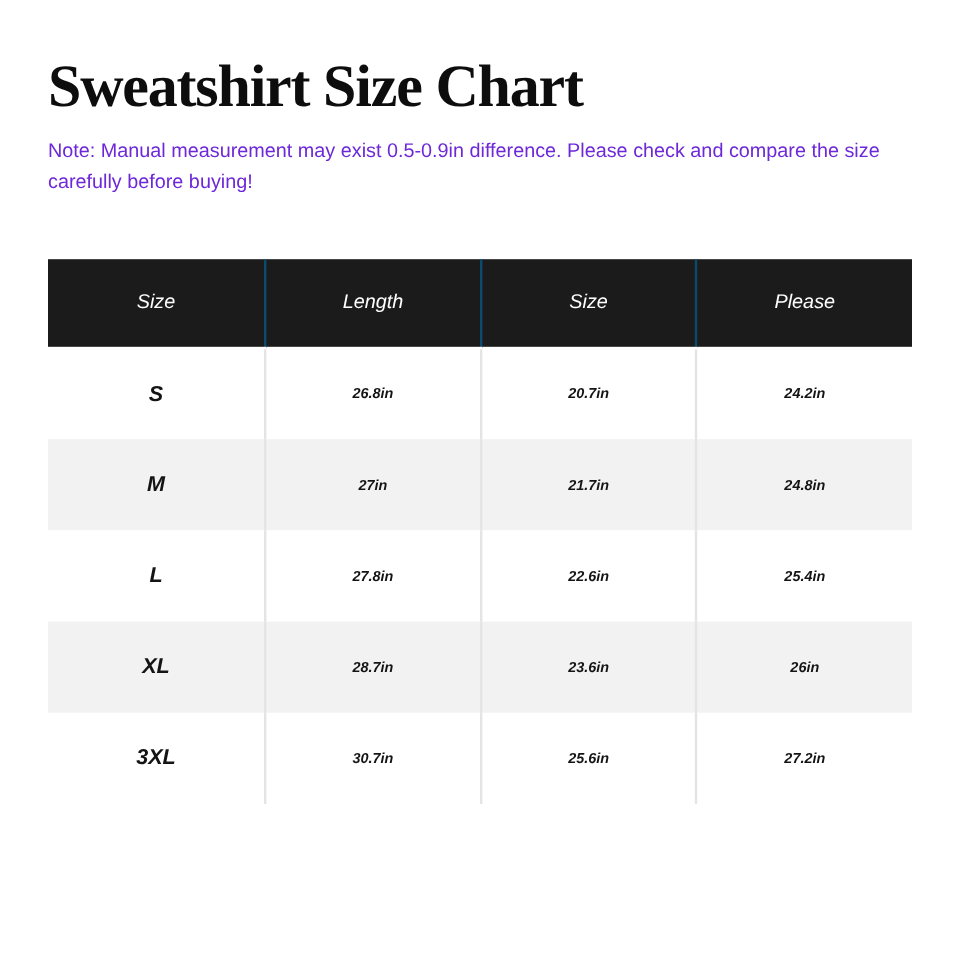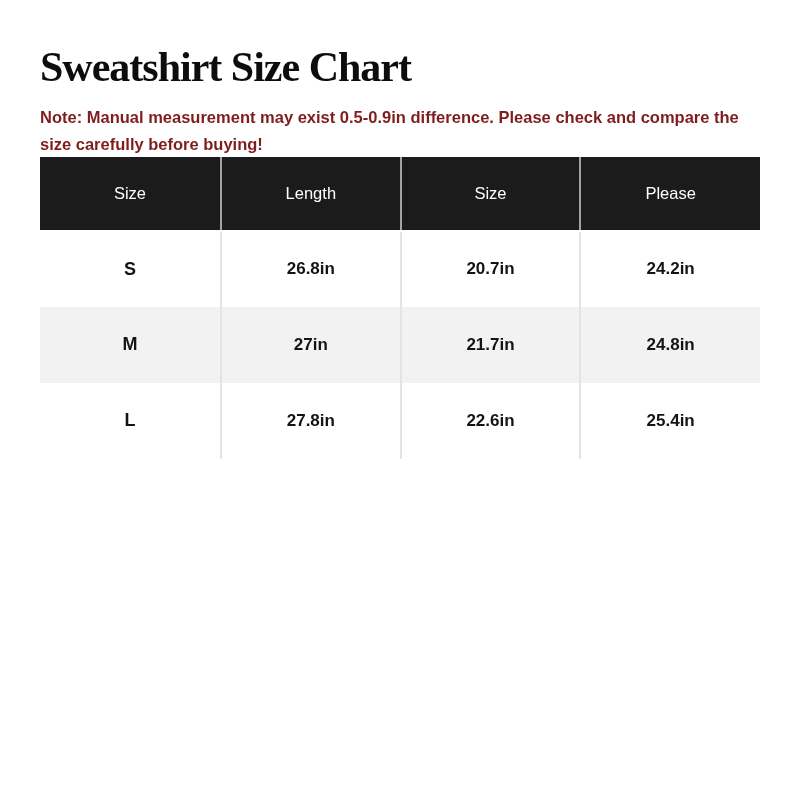--- a/index.html
+++ b/index.html
@@ -12,60 +12,61 @@
     font-family: "Liberation Sans", sans-serif;
     overflow: hidden;
   }
   .container {
     padding: 0 40px;
     width: 800px;
   }
   .page-title {
     font-family: "Liberation Serif", "DejaVu Serif", serif;
     font-weight: 700;
-    font-size: 42px;
+    font-size: 50px;
     line-height: 1.1;
     letter-spacing: -1px;
     color: #0d0d0d;
     margin: 44px 0 0 0;
   }
   .note {
     margin: 14px 0 0 0;
     font-size: 16.5px;
     line-height: 1.6;
-    color: #7f1d1d;
+    color: #6d28d9;
     max-width: 724px;
-    font-weight: bold;
   }
   table.size-chart {
+    margin-top: 50px;
     width: 720px;
     border-collapse: collapse;
     table-layout: fixed;
+    font-style: italic;
   }
   thead th {
     background: #1b1b1b;
     color: #ffffff;
     height: 74px;
     font-weight: 500;
     font-size: 16.5px;
     text-align: center;
     vertical-align: middle;
-    border-left: 2px solid #a3a3a3;
+    border-left: 2px solid #0c4a6e;
     border-bottom: 2px solid #ffffff;
     padding: 0;
   }
   thead th:first-child {
     border-left: none;
     width: 181px;
   }
   tbody td {
     height: 76px;
     text-align: center;
     vertical-align: middle;
-    font-size: 17px;
+    font-size: 12px;
     font-weight: 600;
     color: #141414;
     border-left: 2px solid #e4e4e4;
     padding: 0;
   }
   tbody td:first-child {
     border-left: none;
     font-size: 18px;
   }
   tbody tr { background: #ffffff; }
@@ -100,15 +101,27 @@
           <td>27in</td>
           <td>21.7in</td>
           <td>24.8in</td>
         </tr>
         <tr>
           <td>L</td>
           <td>27.8in</td>
           <td>22.6in</td>
           <td>25.4in</td>
         </tr>
+        <tr>
+          <td>XL</td>
+          <td>28.7in</td>
+          <td>23.6in</td>
+          <td>26in</td>
+        </tr>
+        <tr>
+          <td>3XL</td>
+          <td>30.7in</td>
+          <td>25.6in</td>
+          <td>27.2in</td>
+        </tr>
       </tbody>
   </table>
 </div>
 
 </body></html>

